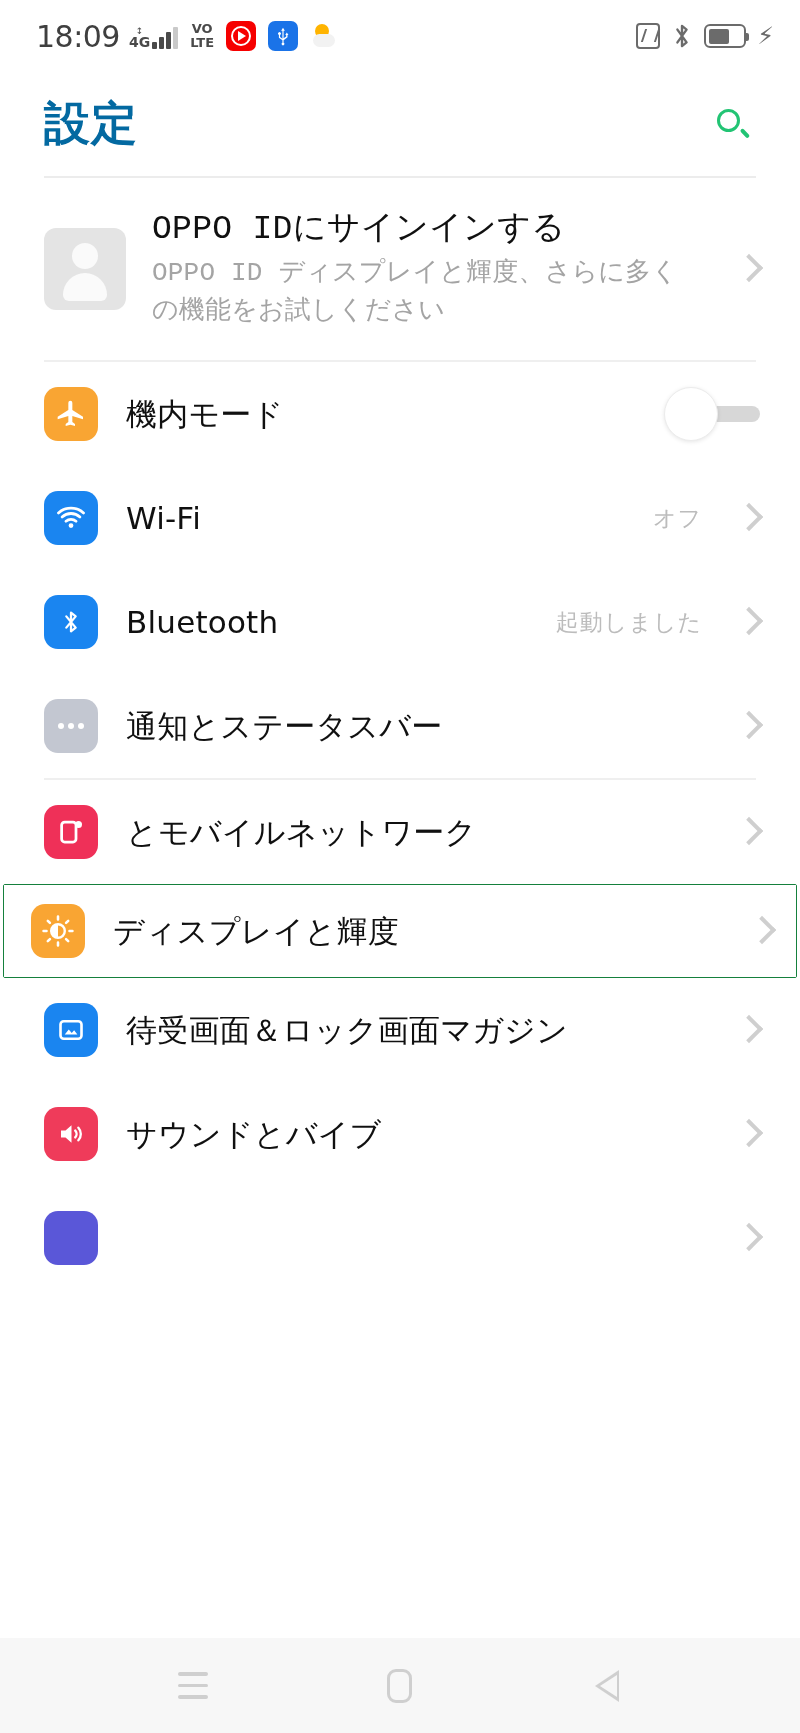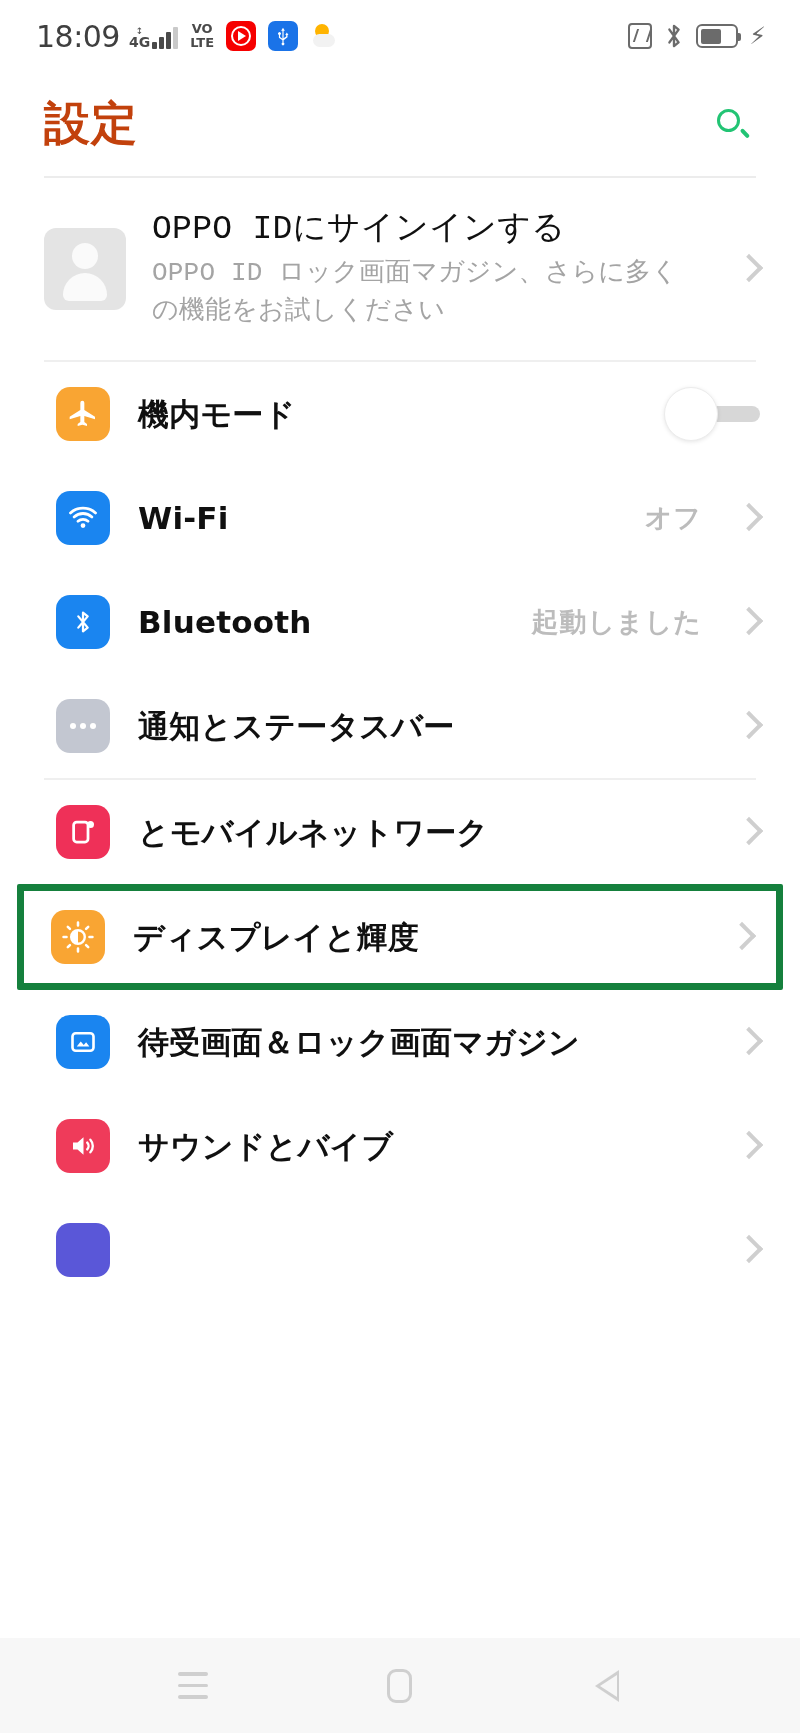--- a/index.html
+++ b/index.html
@@ -20,21 +20,21 @@
     display: flex;
     flex-direction: column;
   }
 
   
   .status-bar {
     height: 72px;
     flex: 0 0 72px;
     display: flex;
     align-items: center;
-    padding: 0 34px 0 36px;
+    padding: 0 26px 0 36px;
     background: #ffffff;
   }
   .status-left {
     display: flex;
     align-items: center;
     gap: 9px;
   }
   .status-clock {
     font-size: 30px;
     color: #3f3f3f;
@@ -150,21 +150,21 @@
   
   .header {
     flex: 0 0 104px;
     display: flex;
     align-items: center;
     padding: 0 40px 0 44px;
   }
   .header-title {
     font-size: 46px;
     font-weight: bold;
-    color: #c2410c;
+    color: #0369a1;
     letter-spacing: 1px;
   }
   .search-btn {
     margin-left: auto;
     width: 56px; height: 56px;
     display: flex; align-items: center; justify-content: center;
   }
   .search-glyph {
     position: relative;
     width: 30px; height: 30px;
@@ -244,44 +244,43 @@
     margin-top: 2px;
     max-width: 540px;
   }
 
   
   .group { padding: 0; }
   .row {
     display: flex;
     align-items: center;
     min-height: 104px;
-    padding: 14px 40px 14px 56px;
+    padding: 14px 40px 14px 44px;
     gap: 28px;
     background: #ffffff;
-    font-weight: bold;
   }
   .row-icon {
     flex: 0 0 54px;
     width: 54px; height: 54px;
     border-radius: 14px;
     display: flex;
     align-items: center;
     justify-content: center;
     color: #ffffff;
   }
   .row-label {
     flex: 1 1 auto;
     font-size: 31px;
     color: #101010;
     line-height: 46px;
     letter-spacing: 0.2px;
     padding-right: 8px;
   }
   .row-value {
-    font-size: 27px;
+    font-size: 23px;
     color: #bcbcbc;
     letter-spacing: 1px;
     white-space: nowrap;
     margin-right: 8px;
   }
   .chev {
     flex: 0 0 22px;
     width: 22px; height: 36px;
     position: relative;
   }
@@ -328,22 +327,22 @@
   .ic-display { background: #f9a533; }
   .ic-wallpaper { background: #1a85f0; }
   .ic-sound { background: #ef3b5a; }
   .ic-apps { background: #5a57d8; }
 
   .dots { display: flex; gap: 4px; }
   .dots i { width: 6px; height: 6px; border-radius: 50%; background: #ffffff; display: block; }
 
   
   .highlight-wrap {
-    margin: 0 17px;
-    border: 7px solid #15803d;
+    margin: 0 3px;
+    border: 1px solid #15803d;
     border-radius: 2px;
     background: #ffffff;
   }
   .highlight-wrap .row { padding-left: 27px; padding-right: 23px; min-height: 92px; }
 
   
   .navbar {
     flex: 0 0 95px;
     background: #f7f7f7;
     display: flex;
@@ -451,21 +450,21 @@
 
     <div class="top-rule"></div>
 
     <div class="account-row">
       <span class="avatar">
         <span class="head"></span>
           <span class="body"></span>
       </span>
       <span class="account-text">
         <div class="account-title">OPPO IDにサインインする</div>
-        <div class="account-sub">OPPO ID ロック画面マガジン、さらに多くの機能をお試しください</div>
+        <div class="account-sub">OPPO ID ディスプレイと輝度、さらに多くの機能をお試しください</div>
       </span>
       <span class="chev"></span>
     </div>
 
     <div class="divider"></div>
 
     <div class="group">
 
       <div class="row">
         <span class="row-icon ic-airplane">

